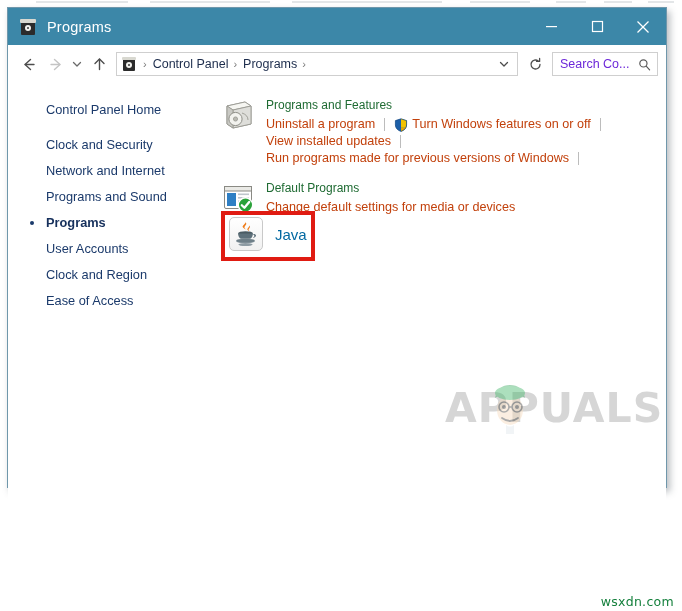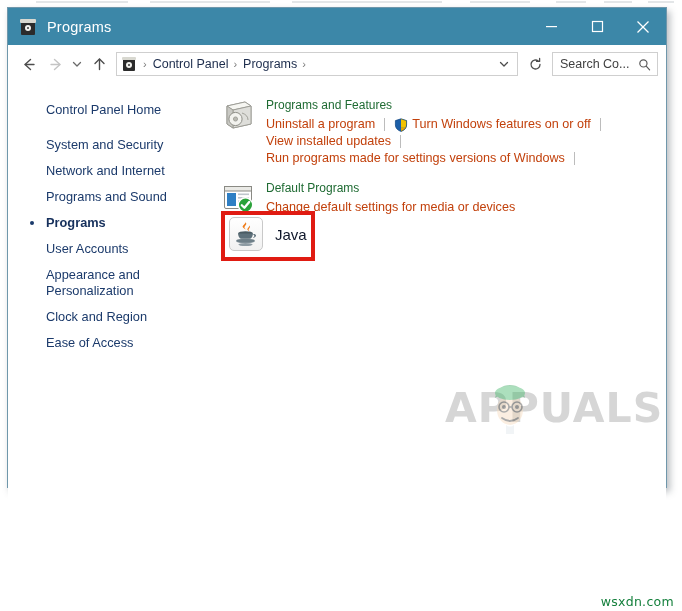--- a/index.html
+++ b/index.html
@@ -191,21 +191,21 @@
     border: 1px solid #cfcfcf;
     background: #ffffff;
     display: flex;
     align-items: center;
     box-sizing: border-box;
     flex: 0 0 auto;
   }
   #search-placeholder {
     flex: 1 1 auto;
     font-size: 12.5px;
-    color: #404040;
+    color: #6d28d9;
     padding-left: 7px;
     white-space: nowrap;
     overflow: hidden;
   }
   #search-icon-wrap {
     flex: 0 0 auto;
     padding: 0 6px 0 2px;
     display: flex;
     align-items: center;
   }
@@ -324,21 +324,21 @@
     height: 34px;
     border: 1px solid #c9c9c9;
     border-radius: 5px;
     background: linear-gradient(#ffffff, #f1f1f1);
     box-sizing: border-box;
     position: relative;
   }
   #java-label {
     margin-left: 12px;
     font-size: 15px;
-    color: #0f172a;
+    color: #0369a1;
   }
 
   
   #appuals {
     position: absolute;
     left: 232px;
     top: 299px;
     width: 230px;
     height: 52px;
     pointer-events: none;
@@ -484,26 +484,25 @@
             <line x1="8.2" y1="8.2" x2="11.6" y2="11.9" stroke="#5a5a5a" stroke-width="1.2" stroke-linecap="round"></line>
           </svg>
         </span>
       </div>
     </div>
 
     <div id="body-area">
 
       <div id="sidebar">
         <div class="side-item home">Control Panel Home</div>
-        <div class="side-item">System and Security</div>
+        <div class="side-item">Clock and Security</div>
         <div class="side-item">Network and Internet</div>
         <div class="side-item">Programs and Sound</div>
         <div class="side-item active">Programs</div>
         <div class="side-item">User Accounts</div>
-        <div class="side-item" style="max-width:96px;">Appearance and Personalization</div>
         <div class="side-item">Clock and Region</div>
         <div class="side-item">Ease of Access</div>
       </div>
 
       <div id="content">
 
         <div class="cat-block">
           <div class="cat-icon">
             <svg width="36" height="36" viewBox="0 0 36 36">
               <polygon points="7,9 25,5 31,9 31,27 13,31 7,27" fill="#e9e9e4" stroke="#9a9a93" stroke-width="1"></polygon>
@@ -532,21 +531,21 @@
               <span class="lnk">Turn Windows features on or off</span>
               <span class="lnk-sep"></span>
             </div>
 
             <div class="link-line">
               <span class="lnk">View installed updates</span>
               <span class="lnk-sep"></span>
             </div>
 
             <div class="link-line">
-              <span class="lnk">Run programs made for settings versions of Windows</span>
+              <span class="lnk">Run programs made for previous versions of Windows</span>
               <span class="lnk-sep"></span>
             </div>
 
           </div>
         </div>
 
         <div class="cat-block" style="margin-top:11px;">
           <div class="cat-icon">
             <svg width="36" height="36" viewBox="0 0 36 36">
               <rect x="4.5" y="6.5" width="27" height="22" rx="1.5" fill="#ffffff" stroke="#8a8a84" stroke-width="1"></rect>

